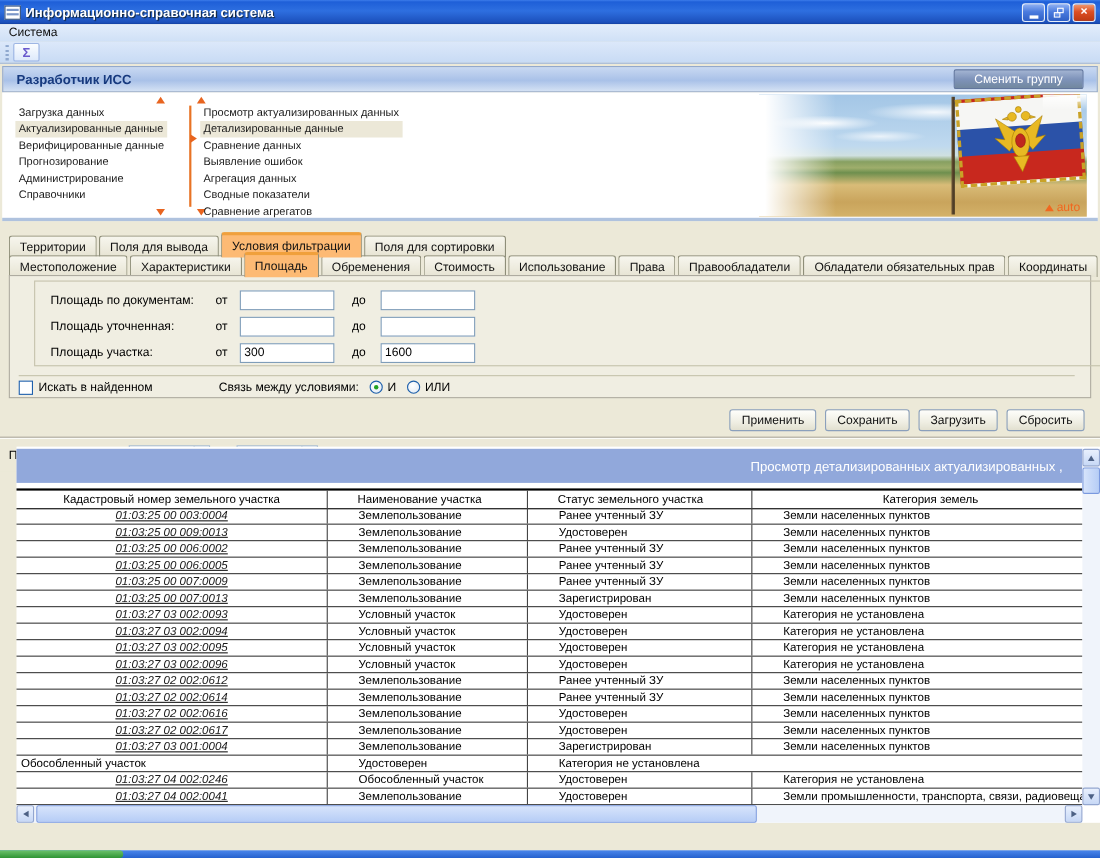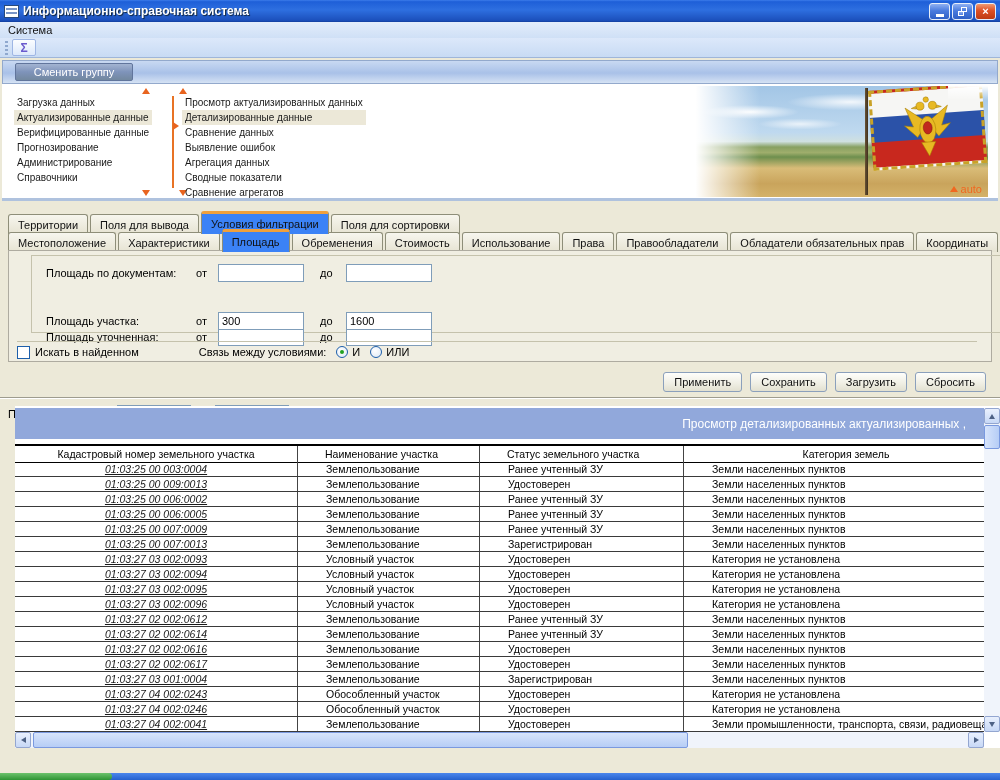--- a/index.html
+++ b/index.html
@@ -74,21 +74,21 @@
     background:linear-gradient(180deg,#F6F6F4 0%,#F6F6F4 33%,#2B52A8 33%,#2B52A8 66%,#C8281E 66%,#C8281E 100%);
     display:flex;align-items:center;justify-content:center;}
   .auto-tag{position:absolute;right:6px;bottom:2px;color:#F06820;font-size:11px;display:flex;align-items:center;gap:3px;}
 
   
   .tabs{position:absolute;left:8px;display:flex;align-items:flex-end;gap:2px;}
   .tabs.row1{top:211px;}
   .tabs.row2{top:229px;}
   .tab{height:20px;padding:0 9px;border:1px solid #8E8E79;border-bottom:none;border-radius:3px 3px 0 0;
     background:linear-gradient(180deg,#F7F6EE,#E6E3D2);display:flex;align-items:center;white-space:nowrap;color:#111;}
-  .tab.on{height:23px;background:#3b82f6;border-top:3px solid #F0A03C;z-index:2;}
+  .tab.on{height:23px;background:#fdba74;border-top:3px solid #F0A03C;z-index:2;}
   .filter-panel{position:absolute;left:8px;top:250px;width:984px;height:112px;
     border:1px solid #AEABA0;background:#F0EEE2;}
   .fields-box{position:absolute;left:22px;top:4px;width:972px;height:78px;border:1px solid #C5C2AC;}
   .frow{position:absolute;left:14px;display:flex;align-items:center;height:18px;}
   .frow .flabel{width:150px;}
   .frow .rangeword{width:22px;}
   .frow .rangeword.d{margin-left:16px;width:26px;}
   .txt{width:86px;height:18px;border:1px solid #7F9DB9;background:#fff;font:11px "Liberation Sans",sans-serif;padding:1px 3px;}
   .opts-row{position:absolute;left:8px;top:90px;display:flex;align-items:center;height:18px;width:960px;border-top:1px solid #C5C2AC;padding-top:3px;}
   .cbx{width:13px;height:13px;border:1px solid #1D5FAB;background:#fff;margin-right:5px;}
@@ -185,20 +185,21 @@
   <span>Система</span>
 </div>
 <div class="toolbar">
   <span class="tb-handle"></span>
   <span class="tb-btn">
       <span>Σ</span>
     </span>
 </div>
 
 <div class="header-band">
+  <span class="group-title">Разработчик ИСС</span>
   <span class="chg-btn">
       <span>Сменить группу</span>
     </span>
 </div>
 
 <div class="nav-panel">
   <span class="tri up" style="left:140px;top:4px;"></span>
   <span class="tri up" style="left:177px;top:4px;"></span>
   <span class="tri down" style="left:140px;top:106px;"></span>
   <span class="tri down" style="left:177px;top:106px;"></span>
@@ -326,21 +327,21 @@
   <div class="fields-box">
 
       <div class="frow" style="top: 8px;">
         <span class="flabel">Площадь по документам:</span>
         <span class="rangeword">от</span>
         <input class="txt" style="">
         <span class="rangeword d">до</span>
         <input class="txt" style="">
       </div>
 
-      <div class="frow" style="top: 32px; margin-top: 40px;">
+      <div class="frow" style="top: 32px;">
         <span class="flabel">Площадь уточненная:</span>
         <span class="rangeword">от</span>
         <input class="txt" style="">
         <span class="rangeword d">до</span>
         <input class="txt" style="">
       </div>
 
       <div class="frow" style="top: 56px;">
         <span class="flabel">Площадь участка:</span>
         <span class="rangeword">от</span>
@@ -595,23 +596,20 @@
       <div class="tr grid">
         <span class="td c0">
           <span class="cad">01:03:27 03 001:0004</span>
         </span>
         <span class="td">Землепользование</span>
         <span class="td">Зарегистрирован</span>
         <span class="td">Земли населенных пунктов</span>
       </div>
 
       <div class="tr grid">
-        <span class="td c0">
-          <span class="cad">01:03:27 04 002:0243</span>
-        </span>
         <span class="td">Обособленный участок</span>
         <span class="td">Удостоверен</span>
         <span class="td">Категория не установлена</span>
       </div>
 
       <div class="tr grid">
         <span class="td c0">
           <span class="cad">01:03:27 04 002:0246</span>
         </span>
         <span class="td">Обособленный участок</span>

